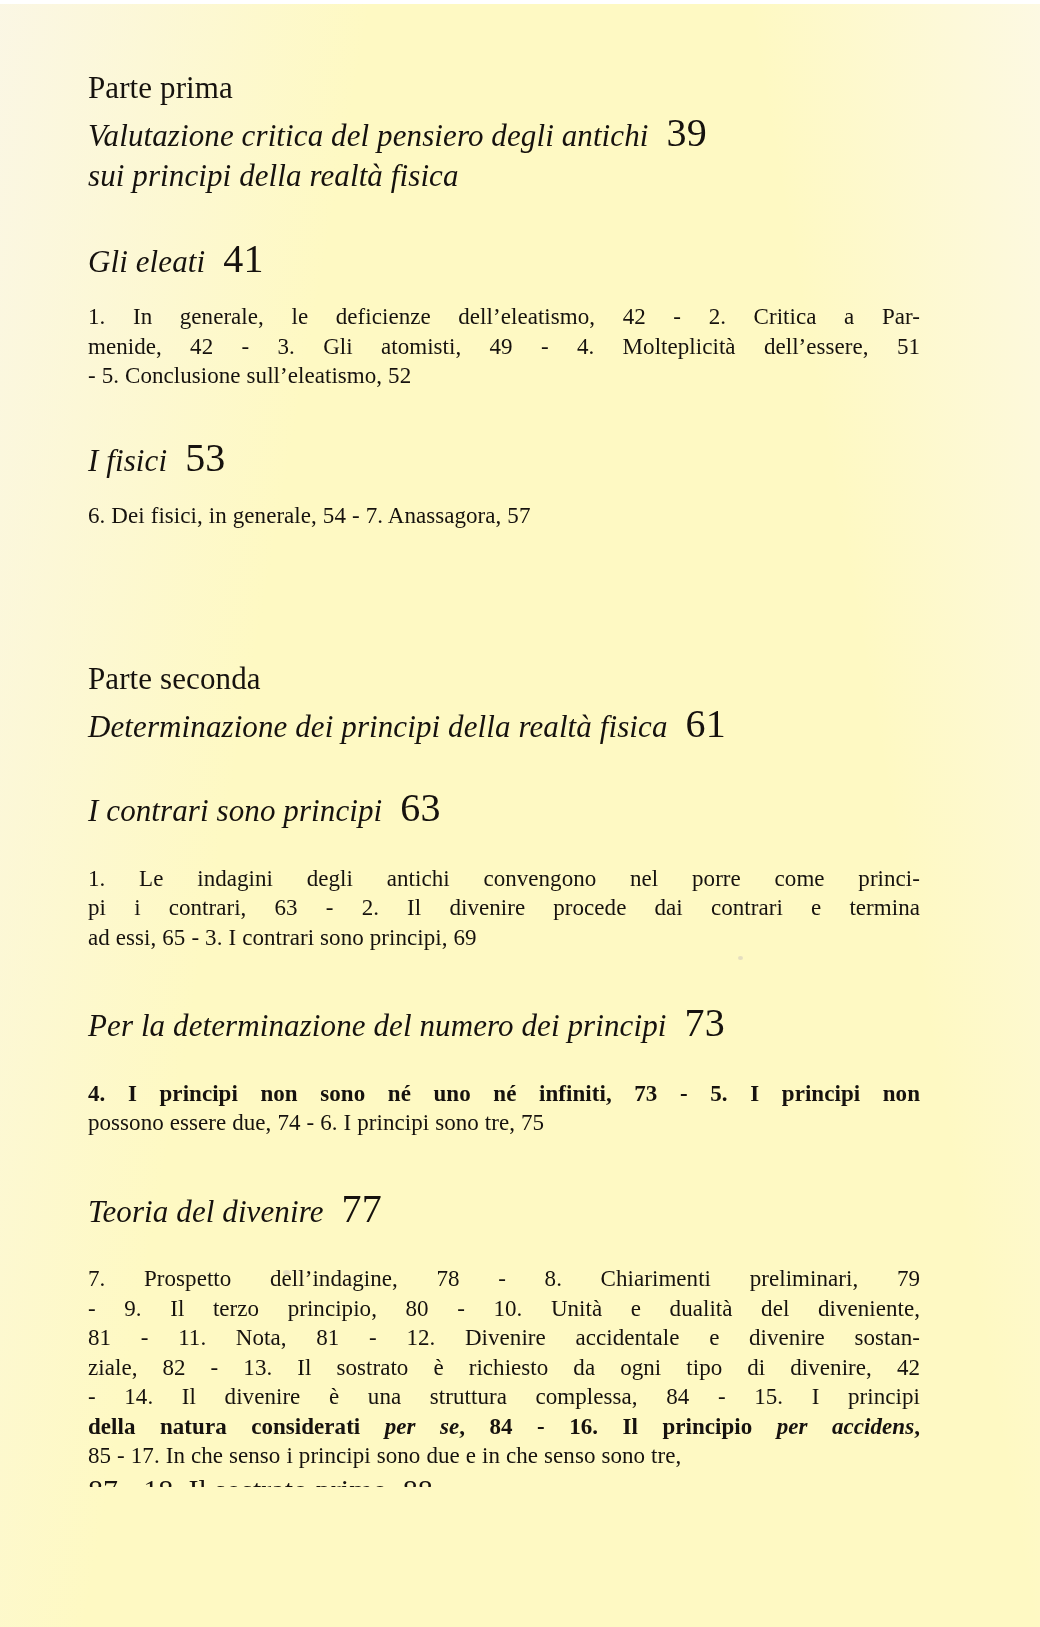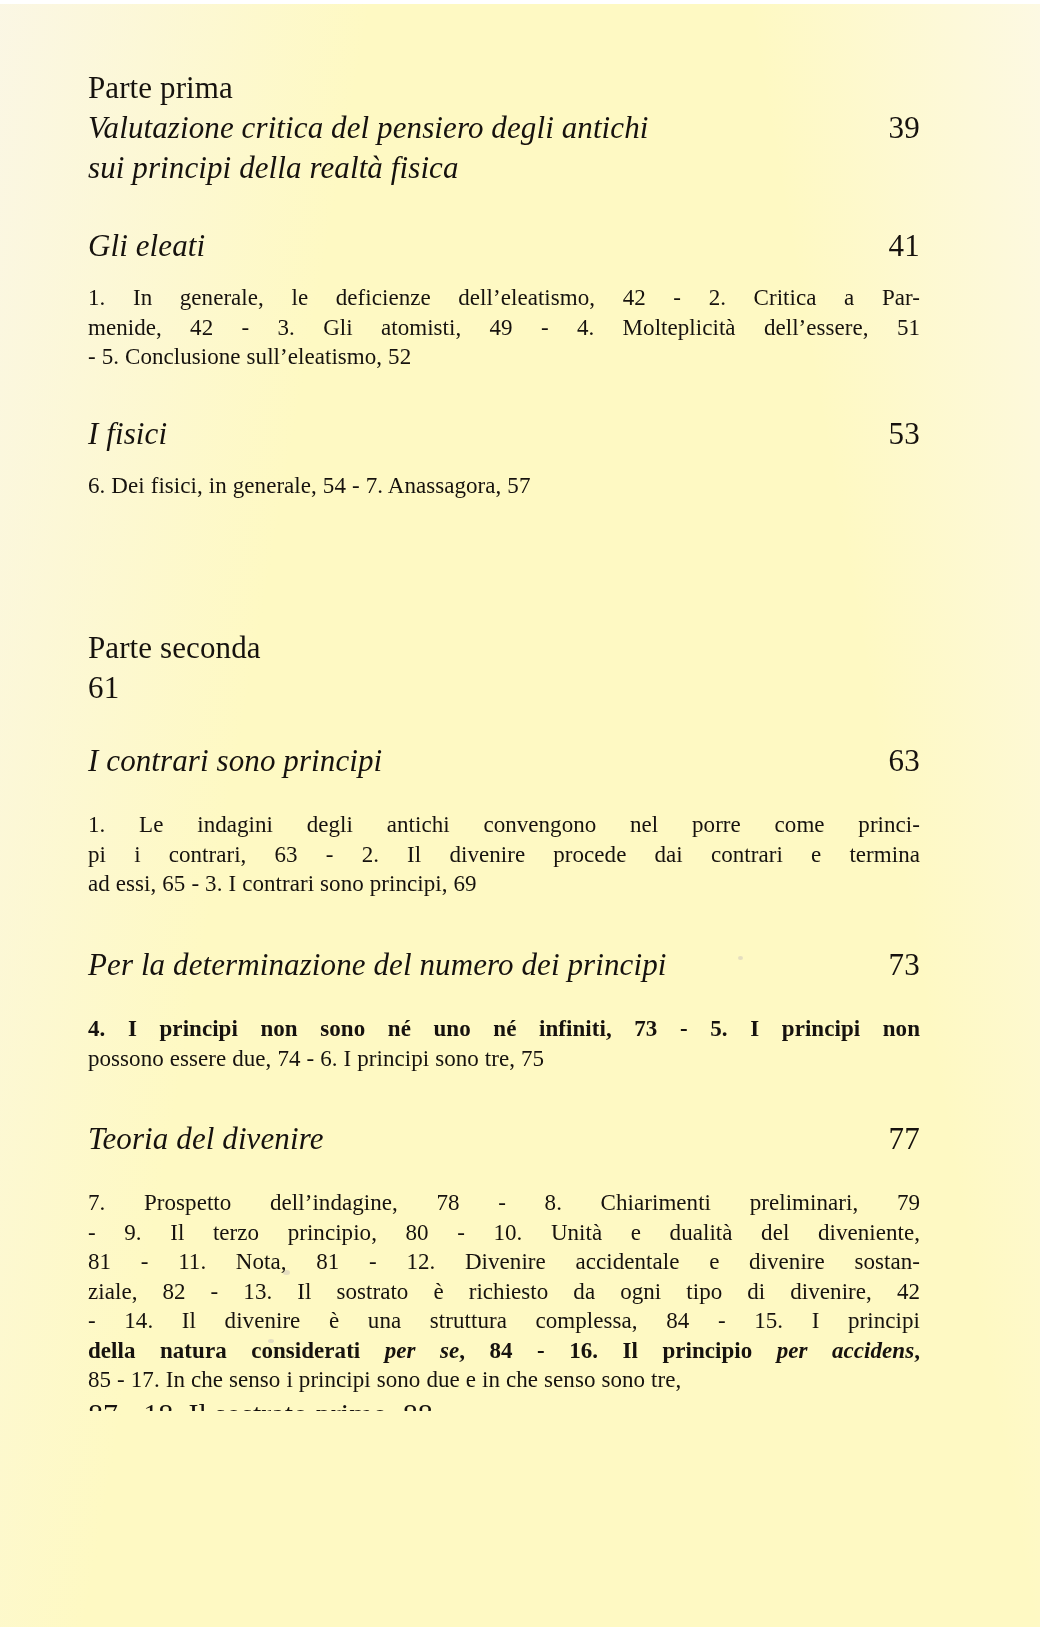--- a/index.html
+++ b/index.html
@@ -36,33 +36,32 @@
     left: 88px;
     top: 0;
     width: 832px;   
     height: 1627px;
   }
 
   
   .toc-row {
     display: flex;
     align-items: baseline;
-    justify-content: space-between;
     width: 100%;
   }
 
   .row-title {
     flex: 0 1 auto;
     padding-right: 18px;
   }
 
   .page-num {
     flex: 0 0 auto;
     text-align: right;
-    font-size: 31px;
+    font-size: 40px;
     line-height: 1.26;
     letter-spacing: 0.2px;
     white-space: nowrap;
   }
 
   
   .part {
     margin: 0;
   }
 
@@ -188,20 +187,23 @@
         <span style="display: block; text-align: left; text-align-last: left; white-space: nowrap;">6. Dei fisici, in generale, 54 - 7. Anassagora, 57</span>
       </div>
     </div>
 
     <div class="sp-section-gap"></div>
 
     <div class="part">
       <div class="part-label">Parte seconda</div>
 
       <div class="toc-row">
+        <div class="row-title part-title">
+          <span class="part-title-line">Determinazione dei principi della realtà fisica</span>
+        </div>
         <div class="page-num">61</div>
       </div>
     </div>
 
     <div class="sp-part-to-chapter" style="height:34px;"></div>
 
     <div>
       <div class="toc-row">
         <div class="row-title chapter-head">I contrari sono principi</div>
         <div class="page-num">63</div>

